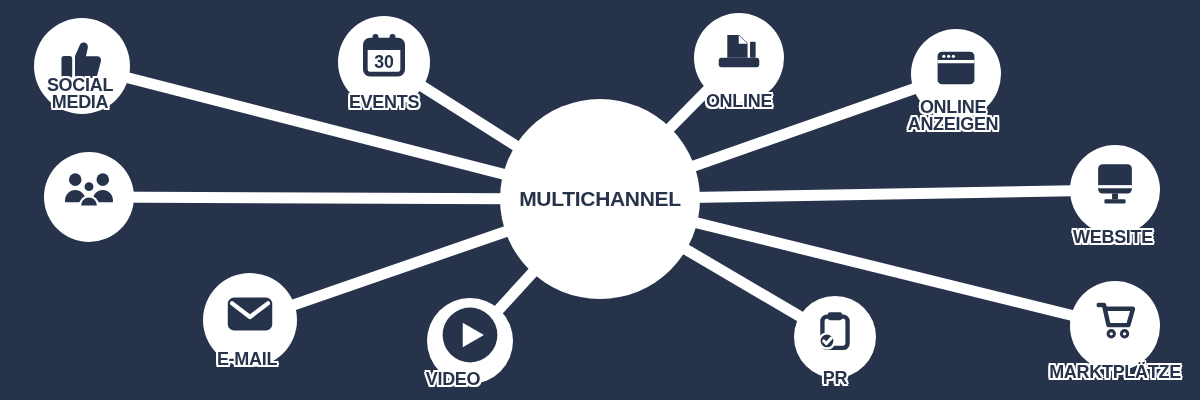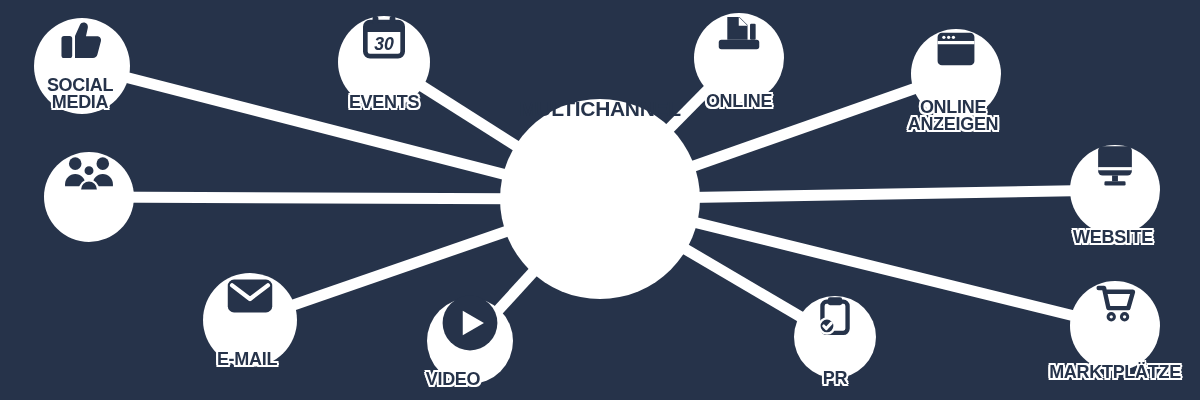--- a/index.html
+++ b/index.html
@@ -9,29 +9,29 @@
     background:#26334A;
     overflow:hidden;
     font-family:"Liberation Sans", sans-serif;
   }
   .spokes{position:absolute;left:0;top:0;z-index:1;}
   .node{
     position:absolute;
     background:#FFFFFF;
     border-radius:50%;
     z-index:2;
-    display:flex;justify-content:center;font-style:italic;
+    display:flex;align-items:center;justify-content:center;
   }
   .node svg{display:block;transform:translateY(-6px);}
   .hub{
     position:absolute;
     left:500px;top:99px;width:200px;height:200px;
     background:#FFFFFF;border-radius:50%;
     z-index:2;
-    display:flex;flex-direction:column;align-items:center;justify-content:flex-start;
+    display:flex;flex-direction:column;align-items:center;justify-content:center;
   }
   .hub-line{
     color:#26334A;
     font-size:21px;font-weight:700;line-height:20px;
     letter-spacing:-0.3px;white-space:nowrap;
   }
   .label{
     position:absolute;z-index:3;
     transform:translateX(-50%);
     text-align:center;white-space:nowrap;

